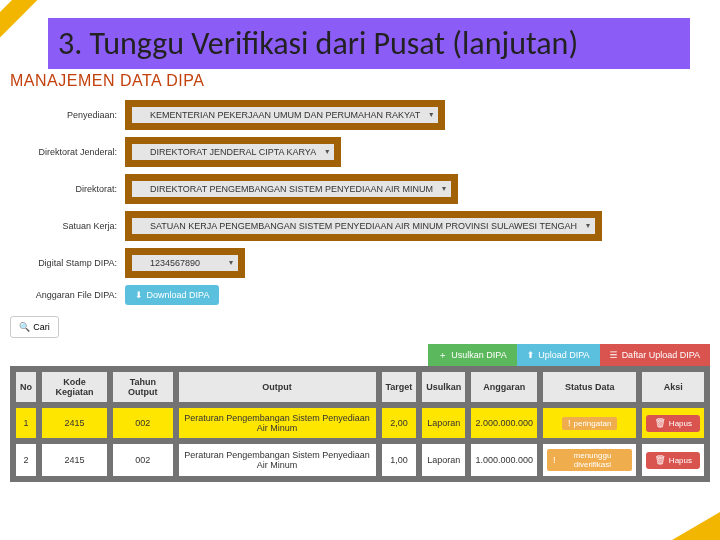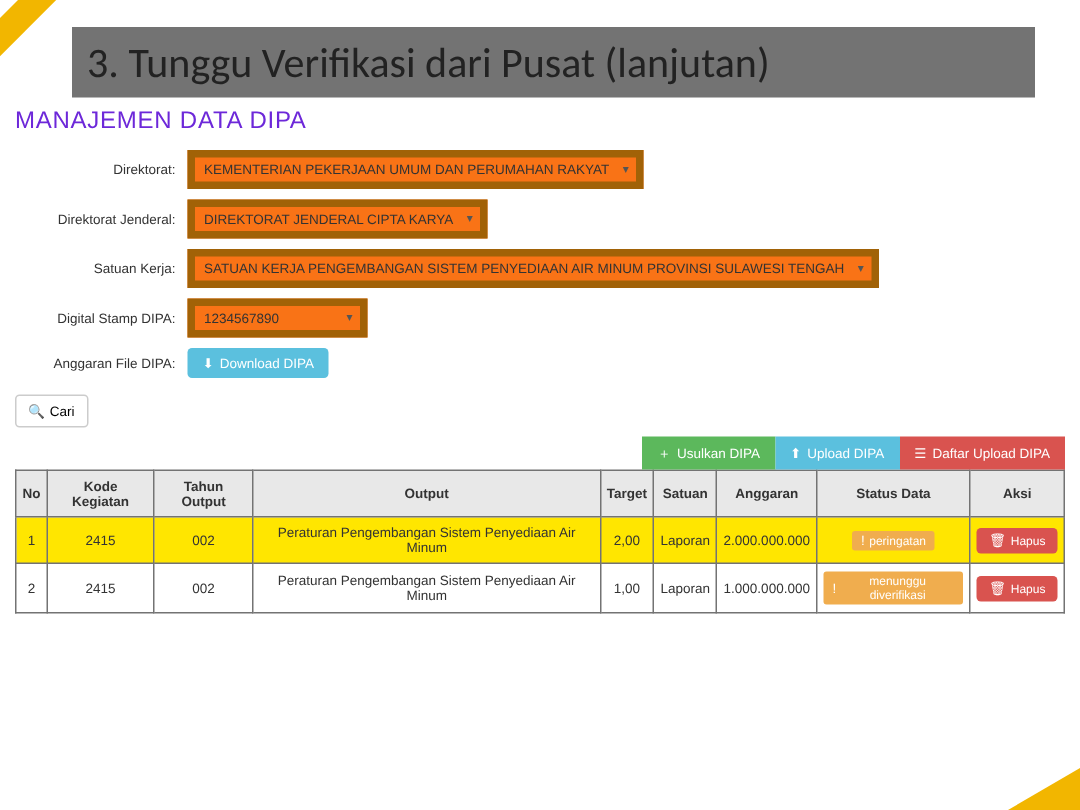--- a/index.html
+++ b/index.html
@@ -2,37 +2,37 @@
 <html><head>
 <meta charset="utf-8">
 <style>
 *{box-sizing:border-box;margin:0;padding:0;font-family:Arial,Helvetica,sans-serif}
 body{width:720px;height:540px;background:#fff;overflow:hidden;position:relative}
 .corner{position:absolute;top:0;left:0;width:180px;height:75px;overflow:hidden}
 .stripe{position:absolute;width:300px;height:18px;transform:rotate(-45deg);transform-origin:left top}
 .s3{background:#f2b600;top:-4px;left:-20px}
 .s4{background:#fff;top:14px;left:-20px}
 .s5{background:#f2b600;top:32px;left:-20px}
-.slide-title{position:absolute;top:18px;left:48px;right:30px;background:#737373;padding:6px 10px;font-size:28px;font-family:Calibri,Arial,sans-serif;color:#222}
+.slide-title{position:absolute;top:18px;left:48px;right:30px;background:#8b5cf6;padding:6px 10px;font-size:32px;font-family:Calibri,Arial,sans-serif;color:#222}
 .bottom-accent{position:absolute;bottom:0;right:0;width:0;height:0;border-left:48px solid transparent;border-bottom:28px solid #f2b600}
 .app{position:absolute;top:72px;left:10px;right:10px;font-size:10px;color:#333}
-.app-title{font-size:16px;color:#6d28d9;letter-spacing:.5px;margin-bottom:10px;font-weight:400}
+.app-title{font-size:16px;color:#c2410c;letter-spacing:.5px;margin-bottom:10px;font-weight:400}
 .form-row{display:flex;align-items:center;margin-bottom:7px}
 .form-label{width:115px;text-align:right;padding-right:8px;font-size:9px;color:#333}
-.sel{background:#f97316;border:5px solid #a16207;font-size:9px;padding:3px 18px 3px 6px;position:relative;display:inline-block;min-width:60px}
+.sel{background:#e5e5e5;border:7px solid #a16207;font-size:9px;padding:3px 18px 3px 18px;position:relative;display:inline-block;min-width:60px}
 .sel::after{content:"▾";position:absolute;right:5px;top:3px;font-size:8px;color:#555}
 .btn-dl{background:#5bc0de;color:#fff;border:none;padding:5px 10px;font-size:9px;border-radius:3px;display:inline-flex;align-items:center;gap:4px;cursor:pointer}
 .btn-search{background:#fff;border:1px solid #ccc;padding:5px 8px;font-size:9px;border-radius:3px;display:inline-flex;align-items:center;gap:3px;cursor:pointer;margin-top:4px}
 .toolbar{display:flex;justify-content:flex-end;gap:0;margin-top:6px}
 .toolbar button{border:none;color:#fff;padding:6px 10px;font-size:9px;display:inline-flex;align-items:center;gap:4px;cursor:pointer}
 .btn-green{background:#5cb85c}
 .btn-blue{background:#5bc0de}
 .btn-red{background:#d9534f}
 table{width:100%;border-collapse:collapse;font-size:9px;margin-top:0}
-th,td{border:1px solid #737373;padding:5px 4px;text-align:center}
+th,td{border:6px solid #737373;padding:5px 4px;text-align:center}
 th{background:#e8e8e8;font-weight:600;font-size:9px}
 td.left{text-align:center}
 td.right{text-align:center}
 tr.hl td{background:#ffe600}
 .badge-warn{background:#f0ad4e;color:#fff;padding:2px 6px;border-radius:2px;font-size:8px;display:inline-flex;align-items:center;gap:3px}
 .btn-del{background:#d9534f;color:#fff;border:none;padding:4px 8px;font-size:8px;border-radius:3px;display:inline-flex;align-items:center;gap:3px;cursor:pointer}
 .ico{font-size:9px;line-height:1}
 </style>
 </head>
 <body>
@@ -43,26 +43,30 @@
     <div class="stripe s5"></div>
 </div>
 <div class="bottom-accent"></div>
 
 <div class="slide-title">3. Tunggu Verifikasi dari Pusat (lanjutan)</div>
 
 <div class="app">
   <div class="app-title">MANAJEMEN DATA DIPA</div>
 
   <div class="form-row">
-    <div class="form-label">Direktorat:</div>
+    <div class="form-label">Penyediaan:</div>
     <div class="sel">KEMENTERIAN PEKERJAAN UMUM DAN PERUMAHAN RAKYAT</div>
   </div>
   <div class="form-row">
     <div class="form-label">Direktorat Jenderal:</div>
     <div class="sel">DIREKTORAT JENDERAL CIPTA KARYA</div>
+  </div>
+  <div class="form-row">
+    <div class="form-label">Direktorat:</div>
+    <div class="sel">DIREKTORAT PENGEMBANGAN SISTEM PENYEDIAAN AIR MINUM</div>
   </div>
   <div class="form-row">
     <div class="form-label">Satuan Kerja:</div>
     <div class="sel">SATUAN KERJA PENGEMBANGAN SISTEM PENYEDIAAN AIR MINUM PROVINSI SULAWESI TENGAH</div>
   </div>
   <div class="form-row">
     <div class="form-label">Digital Stamp DIPA:</div>
     <div class="sel" style="min-width:120px">1234567890</div>
   </div>
   <div class="form-row">
@@ -94,21 +98,21 @@
   </div>
 
   <table>
     <thead>
         <tr id="thead-row">
           <th>No</th>
           <th>Kode Kegiatan</th>
           <th>Tahun Output</th>
           <th>Output</th>
           <th>Target</th>
-          <th>Satuan</th>
+          <th>Usulkan</th>
           <th>Anggaran</th>
           <th>Status Data</th>
           <th>Aksi</th>
         </tr>
       </thead>
     <tbody id="tbody">
         <tr class="hl">
           <td>1</td>
           <td>2415</td>
           <td>002</td>

